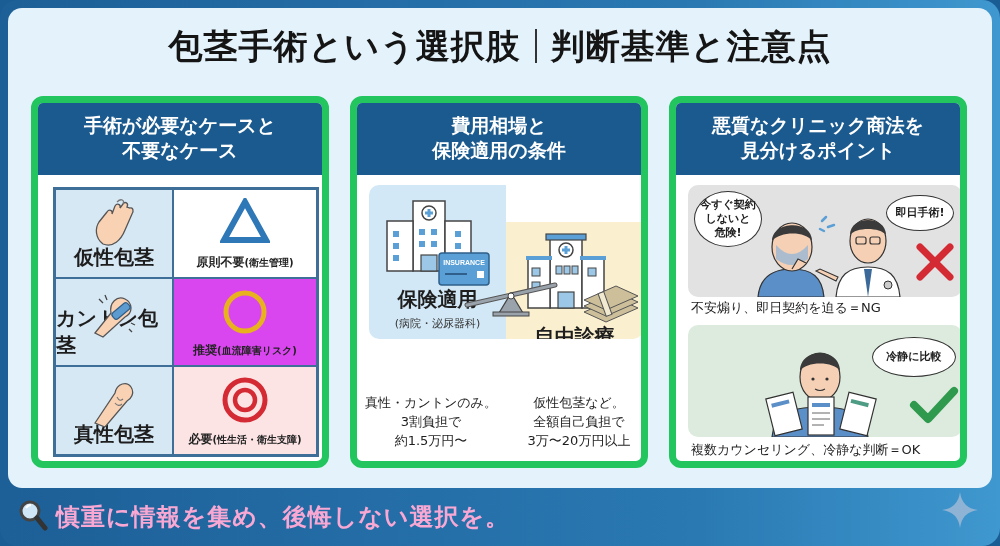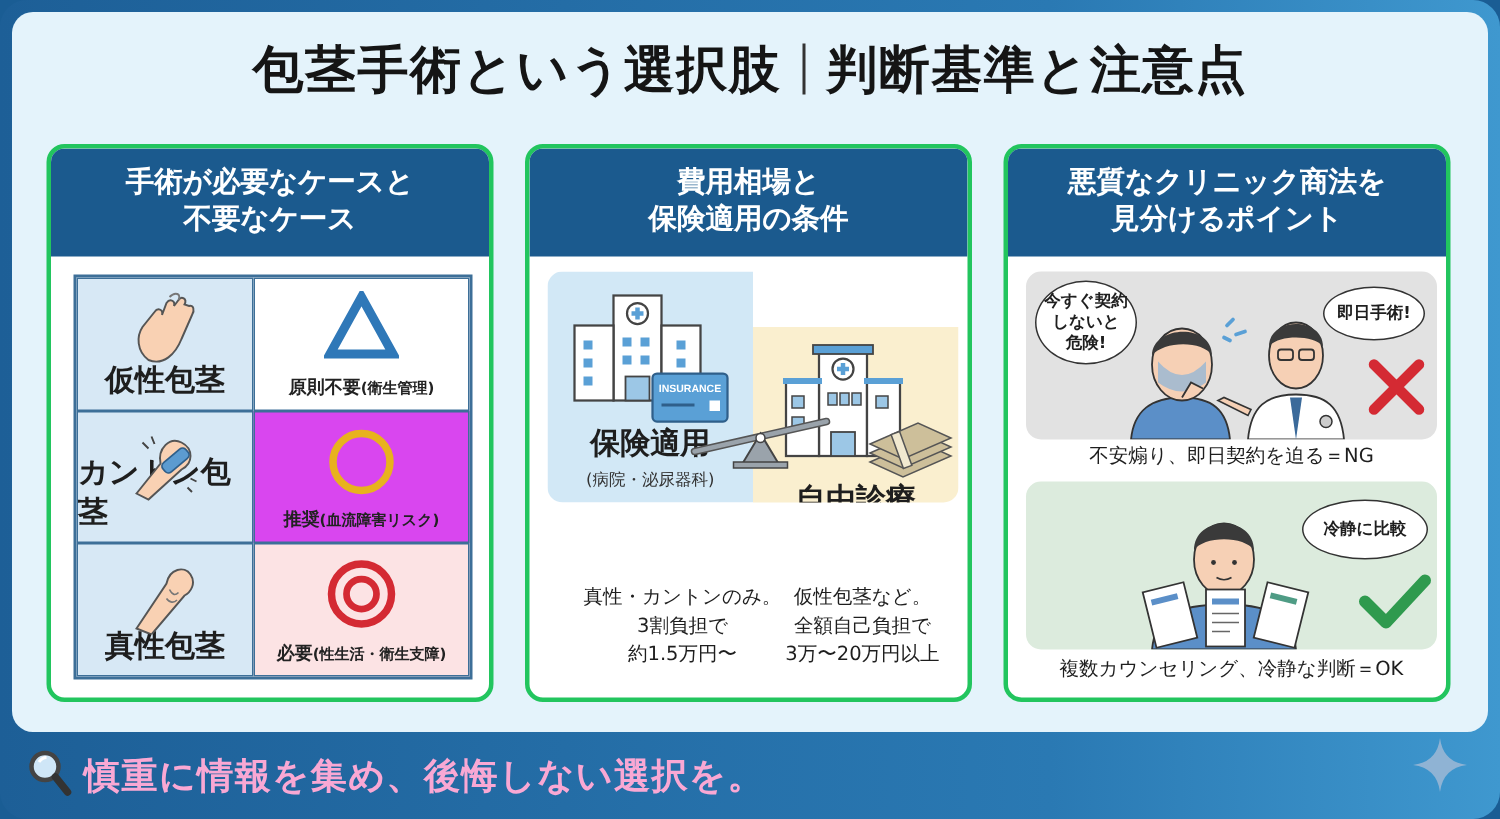--- a/index.html
+++ b/index.html
@@ -16,21 +16,21 @@
     background: #e4f3fb; border-radius: 14px;
   }
   .title {
     position: absolute; left: 0; top: 24px; width: 1000px; text-align: center;
     font-size: 34px; font-weight: bold; letter-spacing: 1px; color: #151515;
   }
   .title .sep { display: inline-block; width: 2px; height: 34px; background: #333; margin: 0 14px; vertical-align: -5px; }
 
   .panel {
     position: absolute; top: 96px; width: 298px; height: 372px;
-    background: #fff; border: 3px solid #22c55e; border-radius: 12px; overflow: hidden;
+    background: #fff; border: 7px solid #22c55e; border-radius: 12px; overflow: hidden;
   }
   .panel-head {
     background: #1b5a8e; color: #fff; text-align: center; font-weight: bold;
     font-size: 19px; line-height: 25px; height: 72px; padding-top: 10px;
   }
   .p1 { left: 31px; } .p2 { left: 350px; } .p3 { left: 669px; }
 
   
   .grid {
     position: absolute; left: 15px; top: 84px; width: 266px; height: 270px;
@@ -50,27 +50,27 @@
   .compare {
     position: absolute; left: 12px; top: 82px; width: 274px; height: 154px; border-radius: 10px; overflow: hidden;
     display: flex;
   }
   .compare .half { width: 50%; height: 100%; position: relative; }
   .compare .left { background: #d2e8f6; }
   .compare .right { background: #faefcf; margin-top: 37px; }
   .compare .cat { position: absolute; bottom: 26px; width: 100%; text-align: center; font-size: 20px; font-weight: bold; color: #1e1e1e; }
   .compare .sub { position: absolute; bottom: 8px; width: 100%; text-align: center; font-size: 11px; color: #333; }
   .desc { position: absolute; top: 290px; width: 148px; text-align: center; font-size: 13px; line-height: 19px; color: #1e1e1e; }
-  .desc.l { left: 0; margin-left: 28px; } .desc.r { left: 148px; }
+  .desc.l { left: 0; } .desc.r { left: 148px; }
 
   
   .scene { position: absolute; left: 12px; width: 274px; height: 112px; border-radius: 10px; overflow: hidden; }
   .scene.ng { top: 82px; background: #e2e2e2; }
   .scene.ok { top: 222px; background: #dcebdd; }
-  .caption { position: absolute; left: 0; width: 298px; text-align: center; font-size: 13px; color: #1e1e1e; }
+  .caption { position: absolute; left: 15px; width: 298px; font-size: 13px; color: #1e1e1e; }
   .caption.ng { top: 196px; } .caption.ok { top: 338px; }
   .bubble {
     position: absolute; background: #fff; border: 1.5px solid #333; border-radius: 50%;
     display: flex; align-items: center; justify-content: center; text-align: center;
     font-size: 11px; line-height: 14px; color: #1e1e1e; font-weight: bold;
   }
 
   .footer {
     position: absolute; left: 18px; top: 492px; width: 1000px; height: 54px;
     text-align: left; color: #f9a8d4; font-size: 24px; font-weight: bold; line-height: 50px; letter-spacing: 1px;

